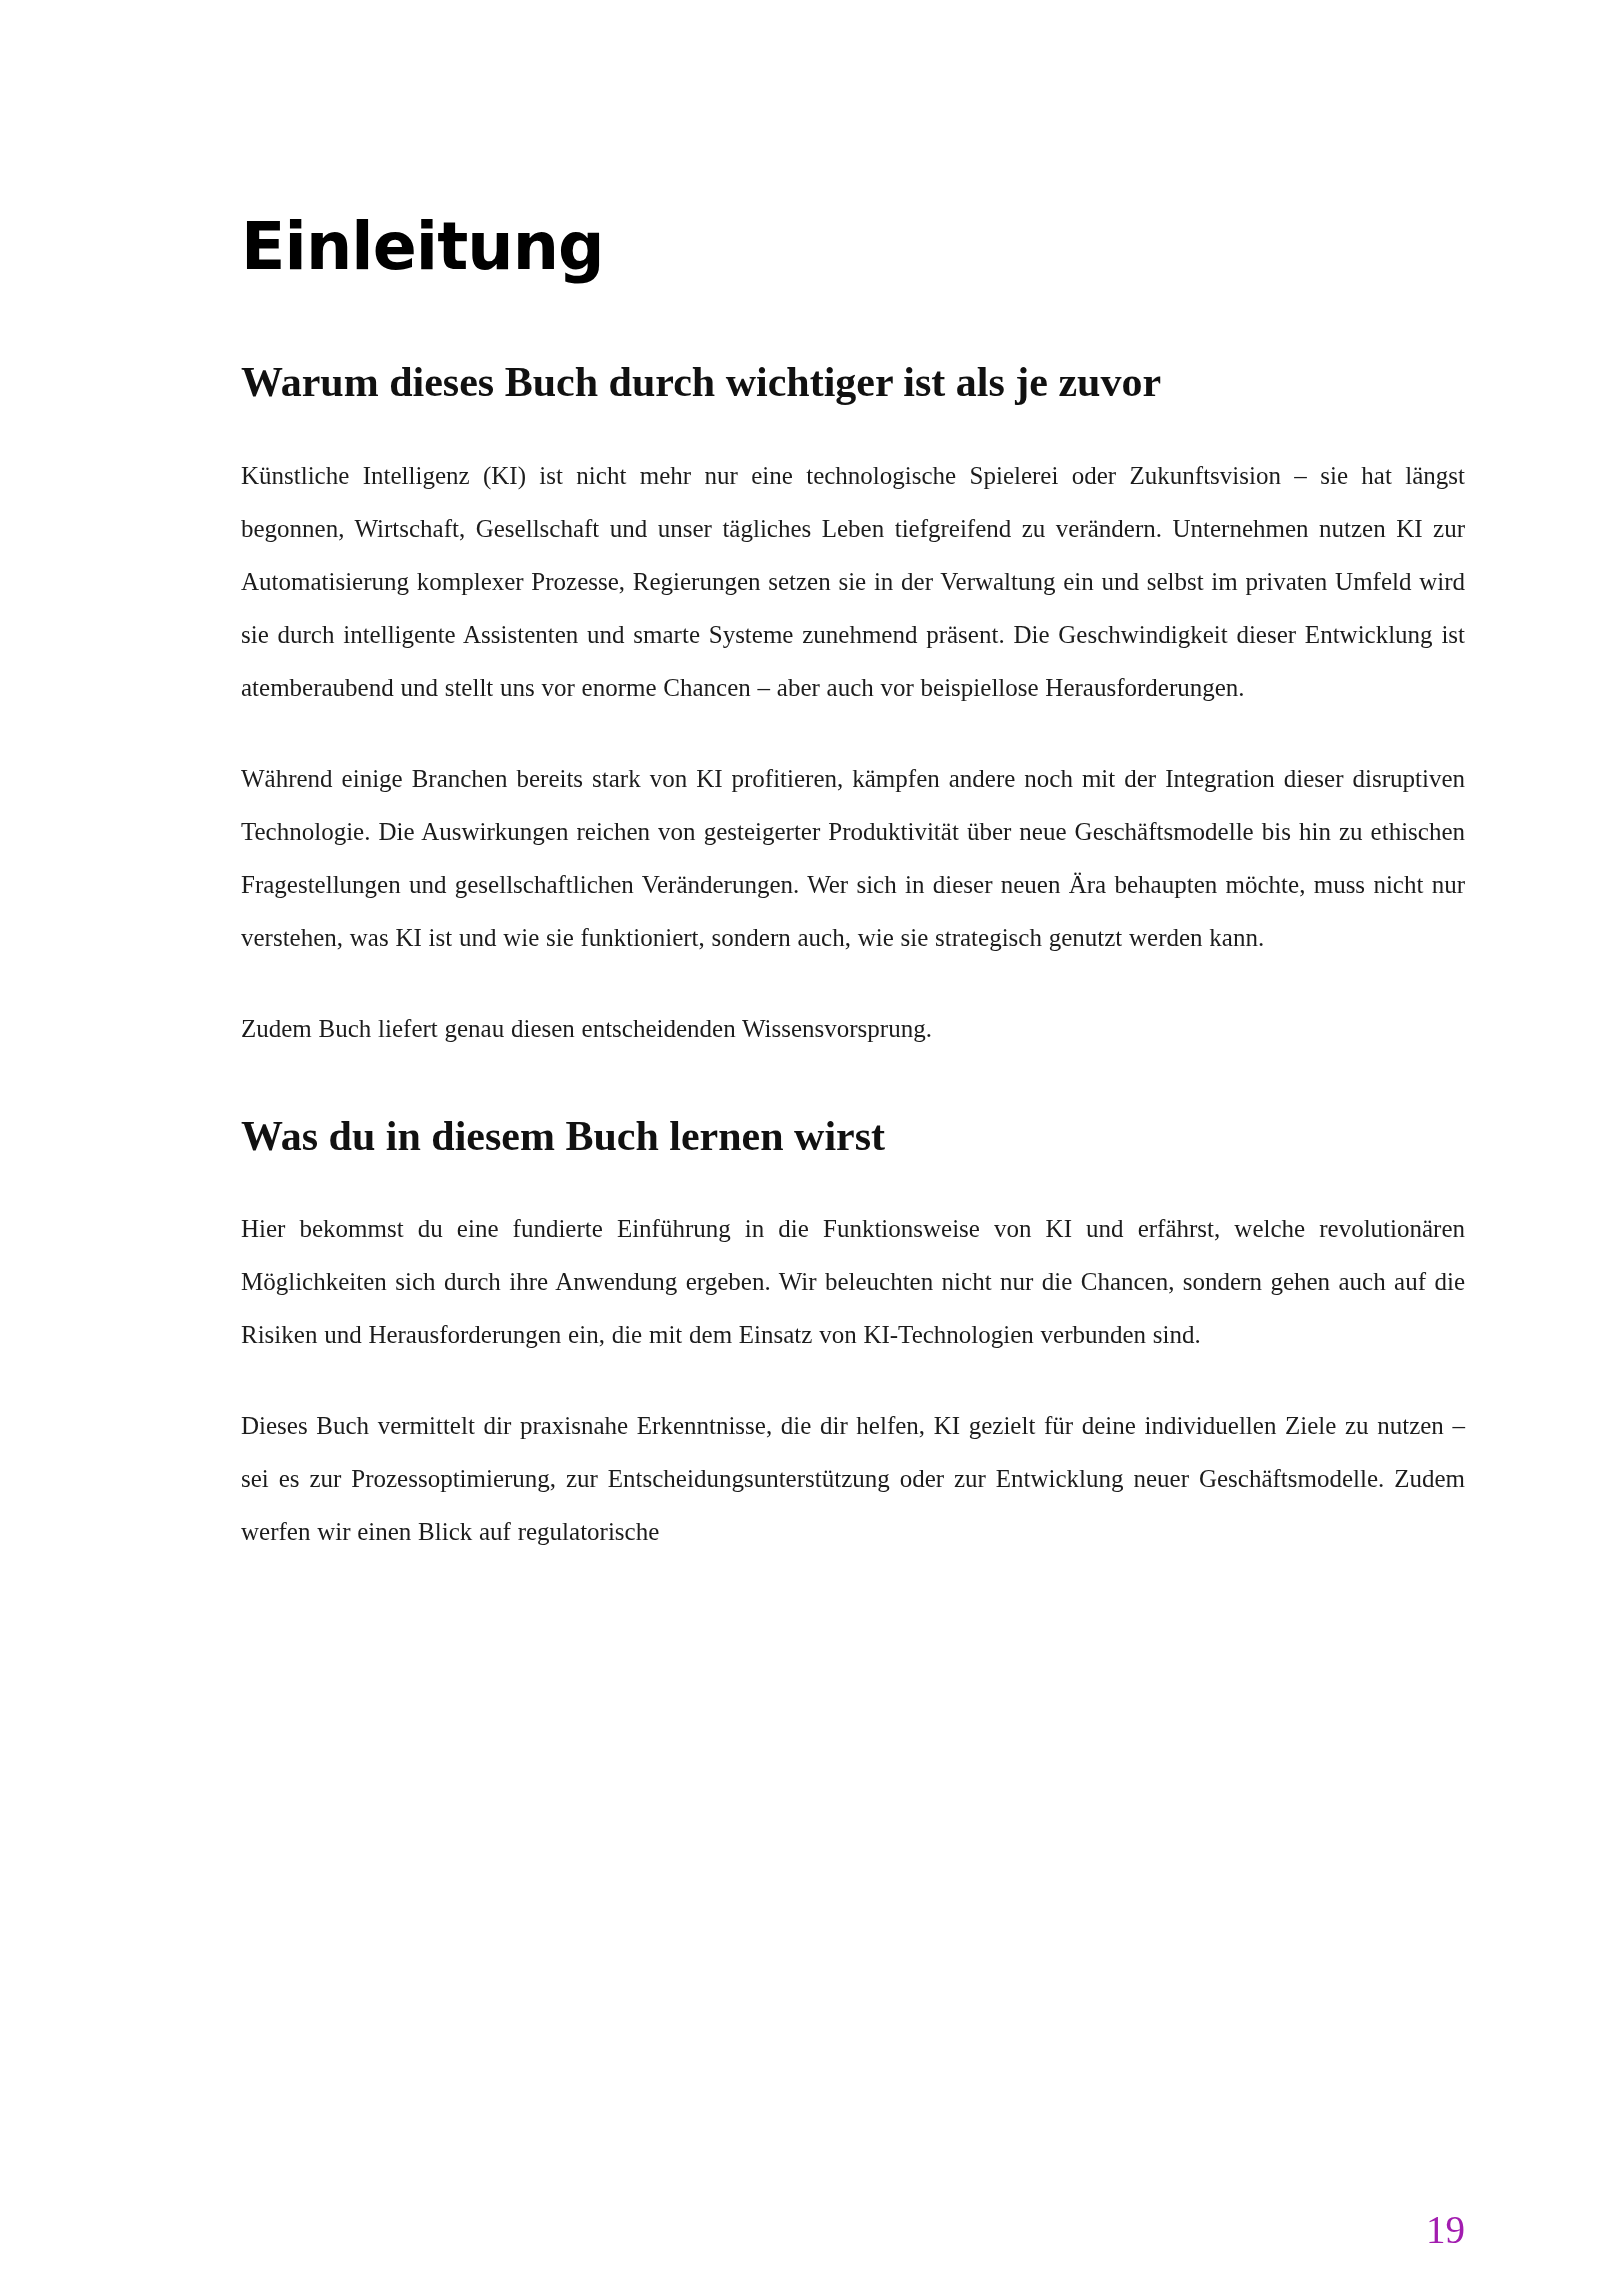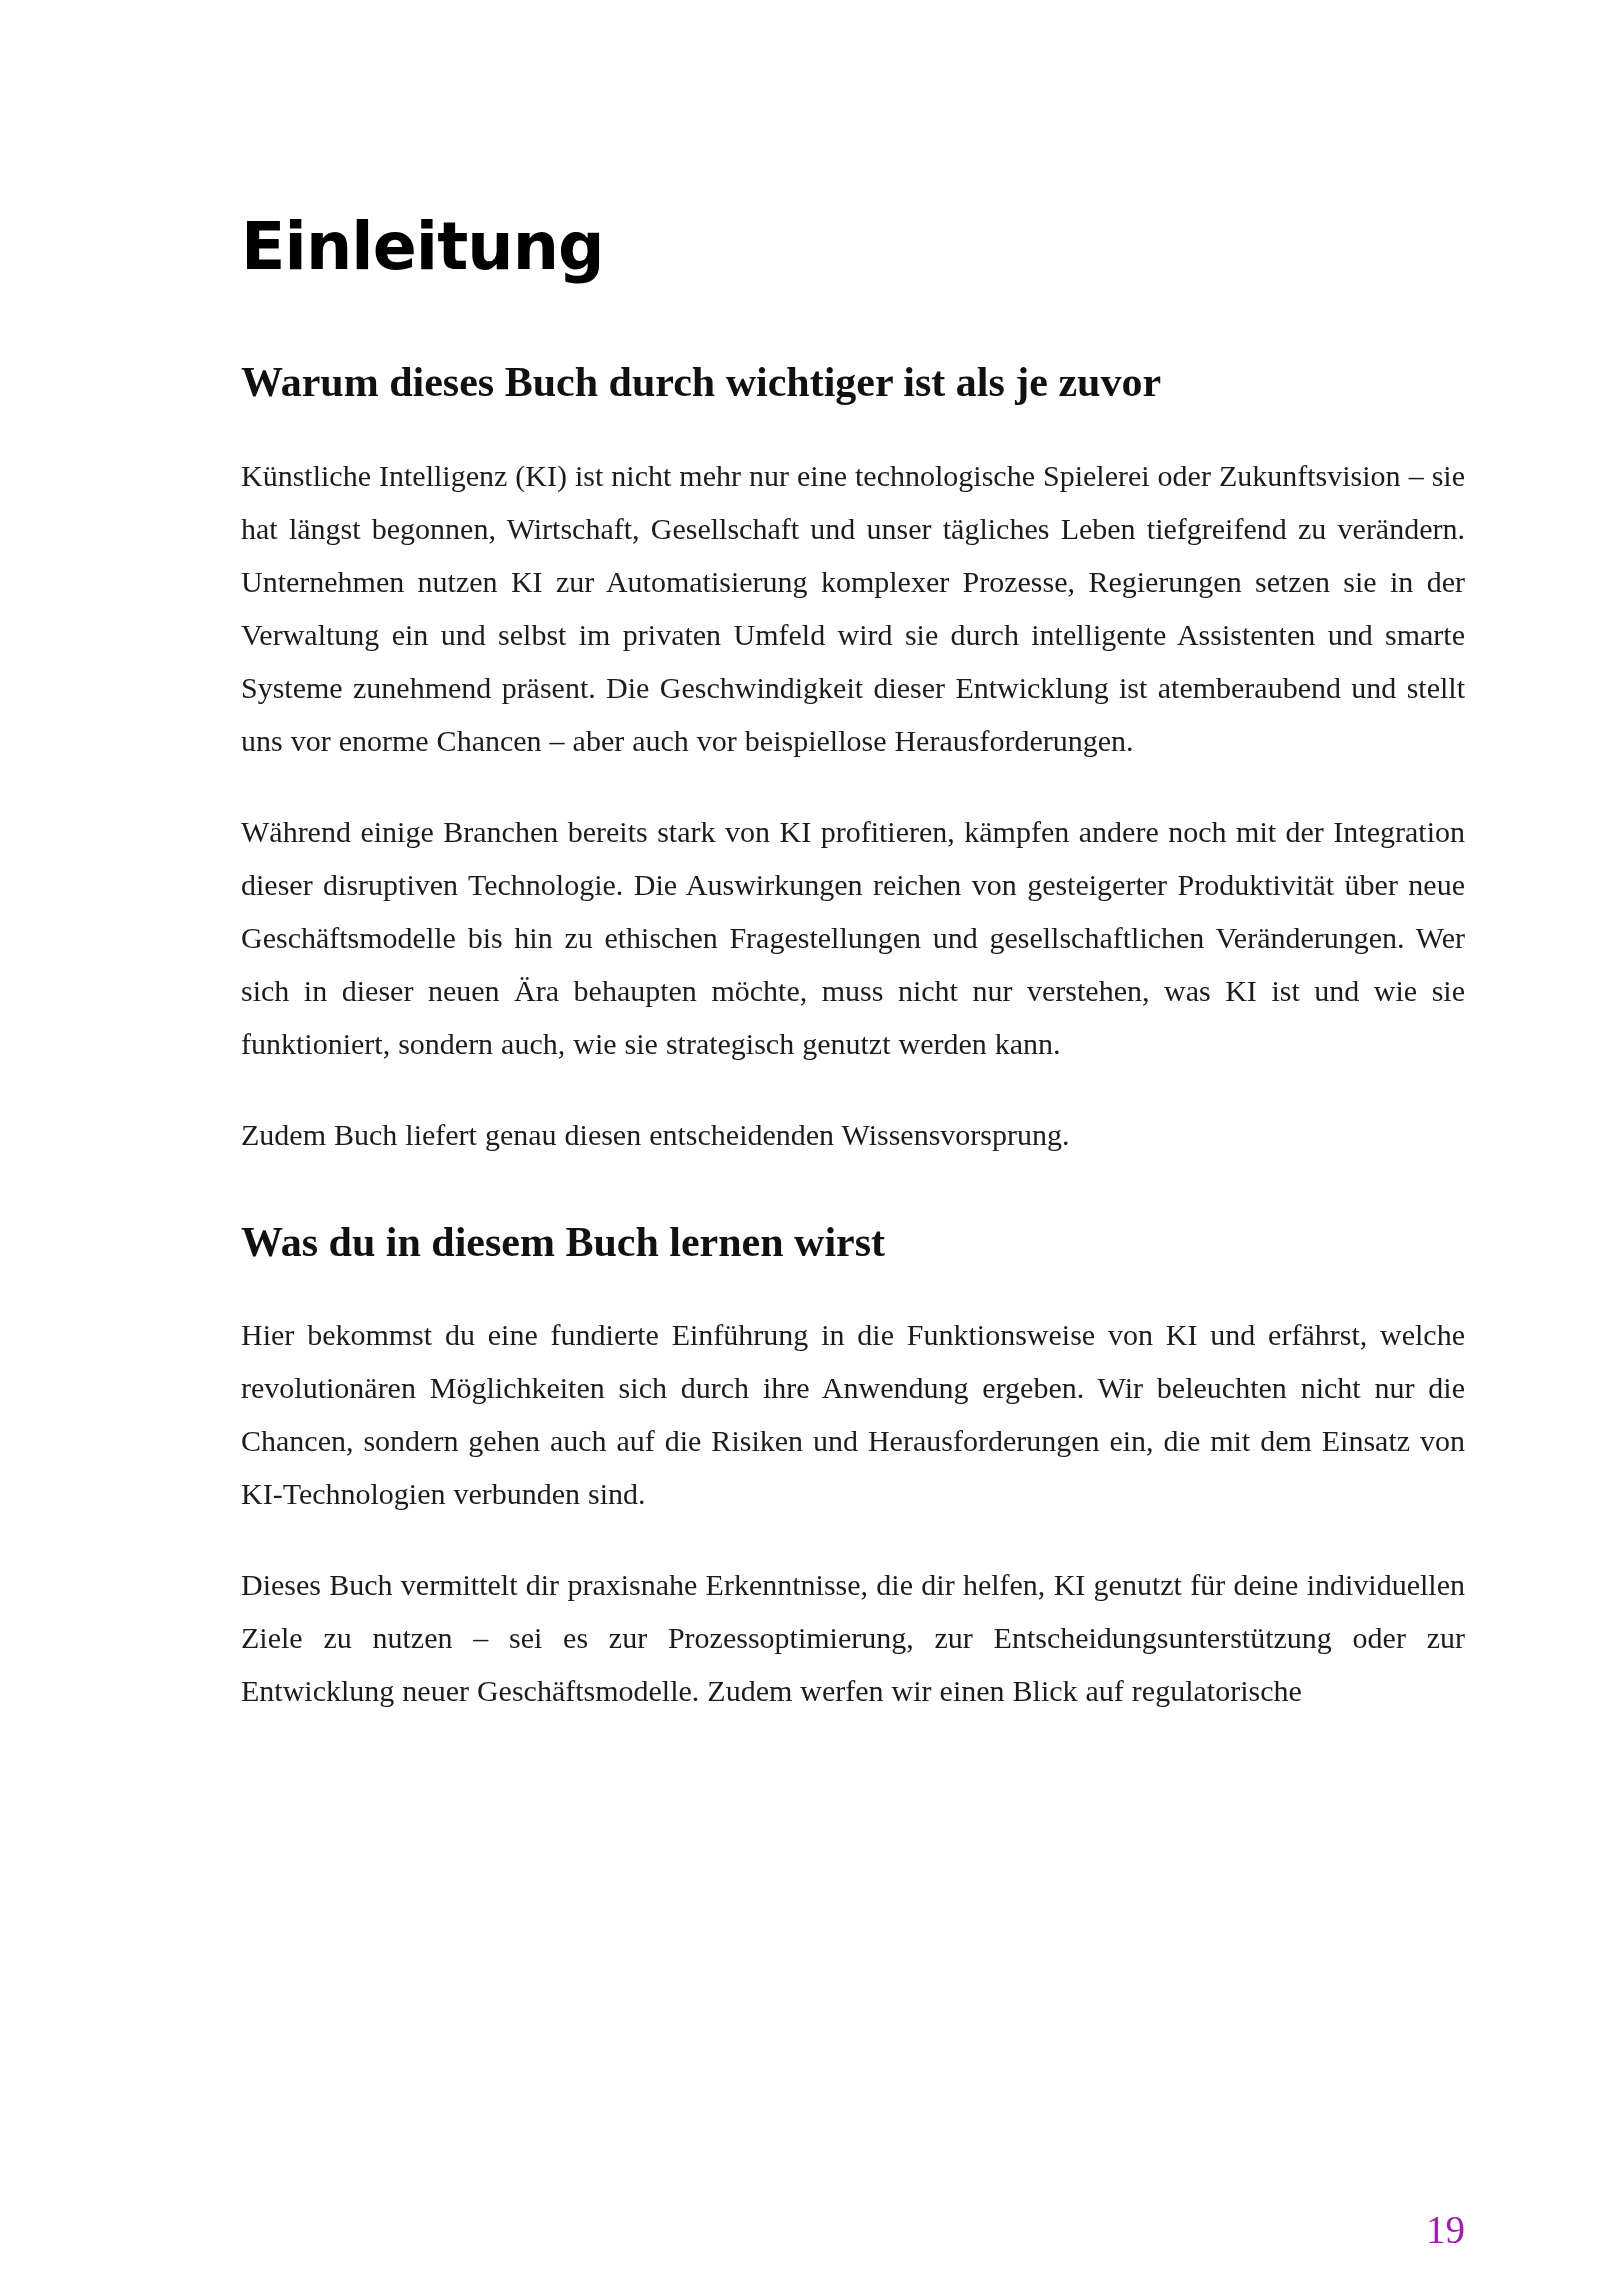--- a/index.html
+++ b/index.html
@@ -32,21 +32,21 @@
     font-weight: 700;
     font-size: 42px;
     line-height: 1.28;
     color: #111111;
     margin: 55px 0 39px 0;
   }
   .section:first-of-type .section-heading {
     margin-top: 0;
   }
   .body-paragraph {
-    font-size: 30px;
+    font-size: 25px;
     line-height: 53px;
     text-align: justify;
     color: #1c1c1c;
     margin-bottom: 38px;
     hyphens: auto;
     -webkit-hyphens: auto;
     word-spacing: 0.5px;
   }
   .page-number {
     position: absolute;
@@ -67,19 +67,19 @@
   <div class="section">
     <h2 class="section-heading">Warum dieses Buch durch wichtiger ist als je zuvor</h2>
     <p class="body-paragraph">Künstliche Intelligenz (KI) ist nicht mehr nur eine technologische Spielerei oder Zukunftsvision – sie hat längst begonnen, Wirtschaft, Gesellschaft und unser tägliches Leben tiefgreifend zu verändern. Unternehmen nutzen KI zur Automatisierung komplexer Prozesse, Regierungen setzen sie in der Verwaltung ein und selbst im privaten Umfeld wird sie durch intelligente Assistenten und smarte Systeme zunehmend präsent. Die Geschwindigkeit dieser Entwicklung ist atemberaubend und stellt uns vor enorme Chancen – aber auch vor beispiellose Herausforderungen.</p>
     <p class="body-paragraph">Während einige Branchen bereits stark von KI profitieren, kämpfen andere noch mit der Integration dieser disruptiven Technologie. Die Auswirkungen reichen von gesteigerter Produktivität über neue Geschäftsmodelle bis hin zu ethischen Fragestellungen und gesellschaftlichen Veränderungen. Wer sich in dieser neuen Ära behaupten möchte, muss nicht nur verstehen, was KI ist und wie sie funktioniert, sondern auch, wie sie strategisch genutzt werden kann.</p>
     <p class="body-paragraph">Zudem Buch liefert genau diesen entscheidenden Wissensvorsprung.</p>
   </div>
 
   <div class="section">
     <h2 class="section-heading">Was du in diesem Buch lernen wirst</h2>
     <p class="body-paragraph">Hier bekommst du eine fundierte Einführung in die Funktionsweise von KI und erfährst, welche revolutionären Möglichkeiten sich durch ihre Anwendung ergeben. Wir beleuchten nicht nur die Chancen, sondern gehen auch auf die Risiken und Herausforderungen ein, die mit dem Einsatz von KI-Technologien verbunden sind.</p>
-    <p class="body-paragraph">Dieses Buch vermittelt dir praxisnahe Erkenntnisse, die dir helfen, KI genutzt für deine individuellen Ziele zu nutzen – sei es zur Prozessoptimierung, zur Entscheidungsunterstützung oder zur Entwicklung neuer Geschäftsmodelle. Zudem werfen wir einen Blick auf regulatorische</p>
+    <p class="body-paragraph">Dieses Buch vermittelt dir praxisnahe Erkenntnisse, die dir helfen, KI gezielt für deine individuellen Ziele zu nutzen – sei es zur Prozessoptimierung, zur Entscheidungsunterstützung oder zur Entwicklung neuer Geschäftsmodelle. Zudem werfen wir einen Blick auf regulatorische</p>
   </div>
 
   <div class="page-number">19</div>
 
 </div>
 
 
 </body></html>

